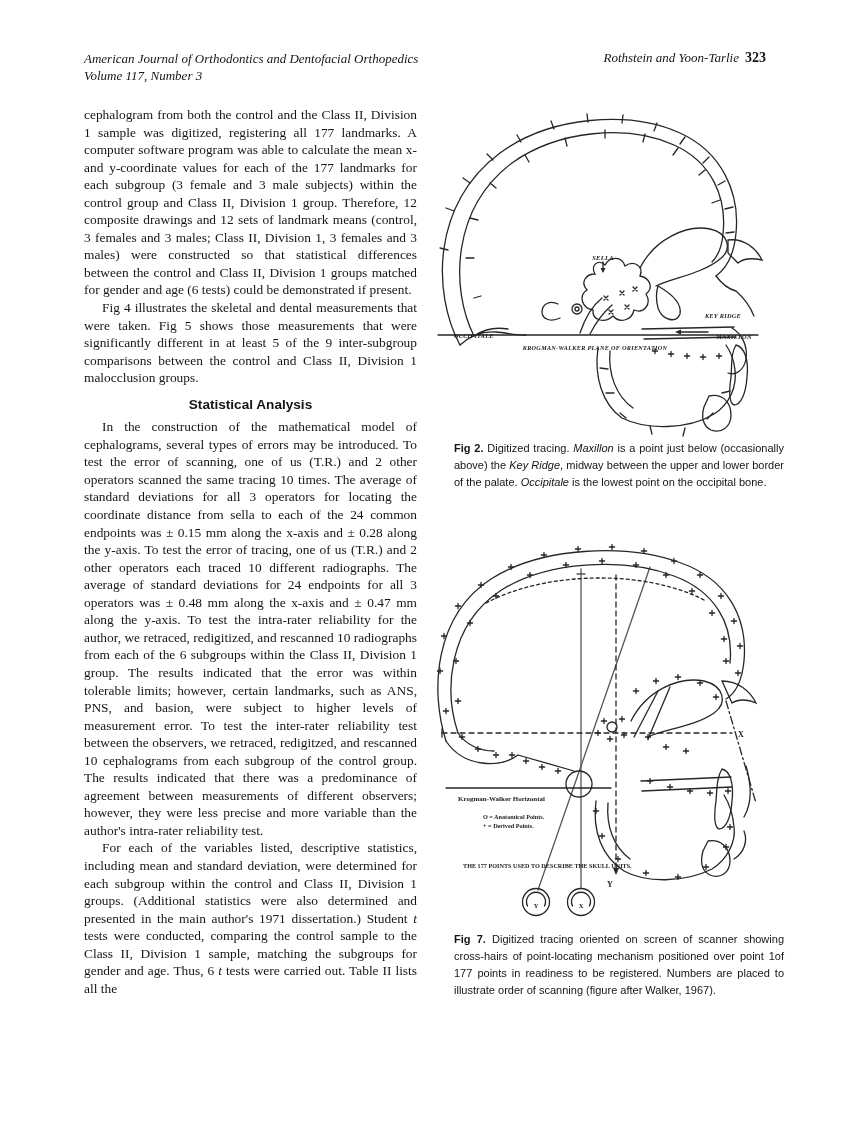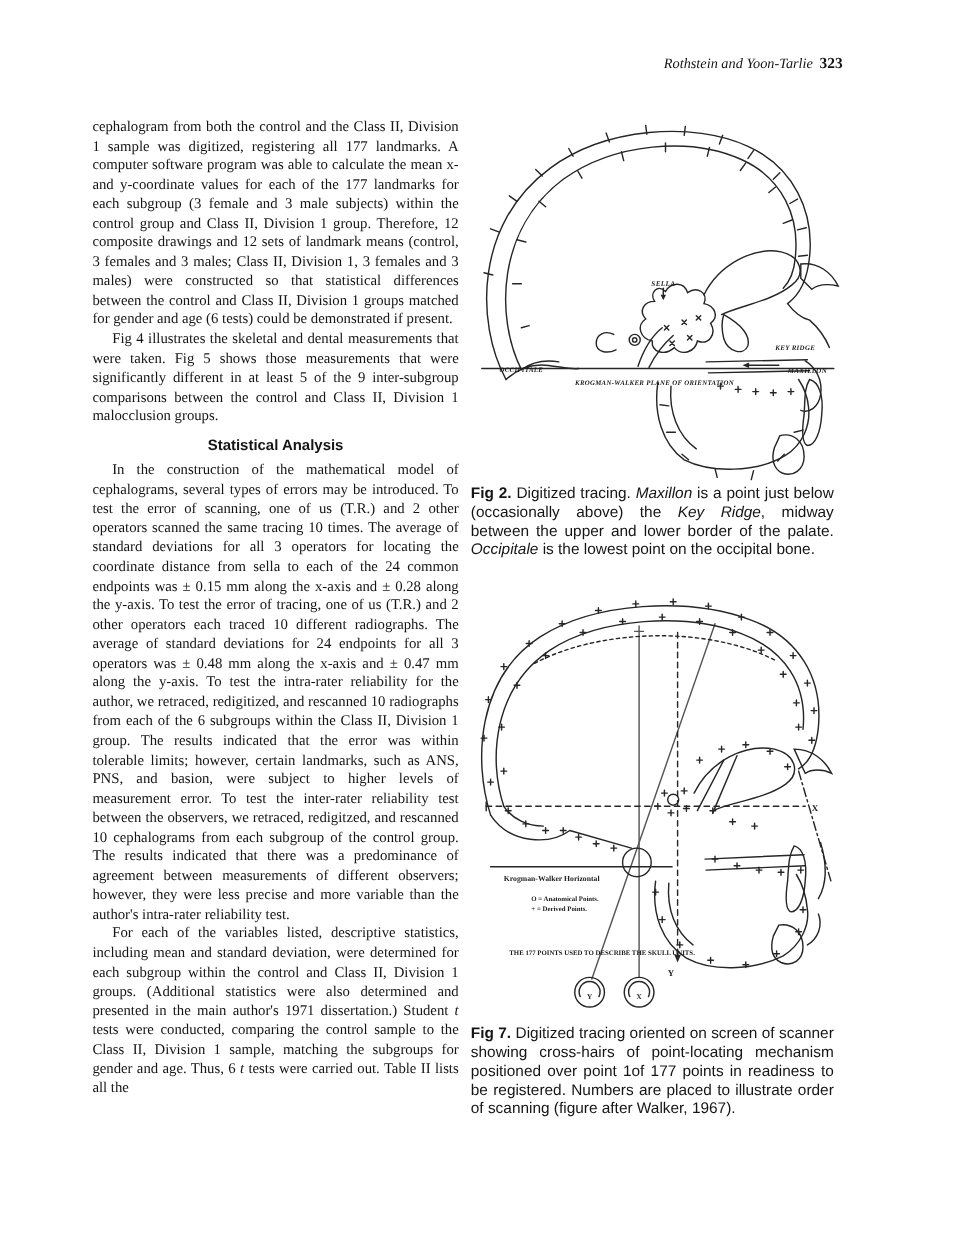--- a/index.html
+++ b/index.html
@@ -15,36 +15,40 @@
   .col-left p{margin:0;}
   .col-left p.indent{text-indent:18px;}
   .section-heading{font-family:"Liberation Sans",sans-serif;font-weight:bold;font-size:13.6px;
                    margin:9px 0 5px 0;text-align:center;}
   .seg-i{font-style:italic;}
   .seg-b{font-weight:bold;}
   
   .fig-svg{position:absolute;display:block;}
   #fig2-svg{left:430px;top:108px;}
   #fig3-svg{left:426px;top:541px;}
-  .caption{position:absolute;left:428px;width:330px;margin:0;
-           font-family:"Liberation Sans",sans-serif;font-size:14px;line-height:17px;text-align:justify;}
+  .caption{position:absolute;left:454px;width:330px;margin:0;
+           font-family:"Liberation Sans",sans-serif;font-size:11px;line-height:17px;text-align:justify;}
   #fig2-caption{top:440px;}
   #fig3-caption{top:931px;}
   
   svg path, svg line, svg circle{fill:none;stroke:#262626;stroke-width:1.3;stroke-linecap:round;}
   svg text{fill:#1c1c1c;stroke:none;font-family:"Liberation Serif",serif;}
   .fig-label{font-weight:bold;font-style:italic;letter-spacing:.3px;}
   .arrow{fill:#262626;stroke:none;}
   .crossline{stroke:#555;}
 </style>
 </head>
 <body>
 
 <div class="page">
 
+  <div class="header-left">
+    <div>American Journal of Orthodontics and Dentofacial Orthopedics</div>
+    <div>Volume 117, Number 3</div>
+  </div>
   <div class="header-right">
     <span class="authors">Rothstein and Yoon-Tarlie</span><span class="pageno">323</span>
   </div>
 
   <div class="col-left">
     <p><span>cephalogram from both the control and the Class II, Division 1 sample was digitized, registering all 177 landmarks. A computer software program was able to calculate the mean x- and y-coordinate values for each of the 177 landmarks for each subgroup (3 female and 3 male subjects) within the control group and Class II, Division 1 group. Therefore, 12 composite drawings and 12 sets of landmark means (control, 3 females and 3 males; Class II, Division 1, 3 females and 3 males) were constructed so that statistical differences between the control and Class II, Division 1 groups matched for gender and age (6 tests) could be demonstrated if present.</span></p>
     <p class="indent"><span>Fig 4 illustrates the skeletal and dental measurements that were taken. Fig 5 shows those measurements that were significantly different in at least 5 of the 9 inter-subgroup comparisons between the control and Class II, Division 1 malocclusion groups.</span></p>
     <h3 class="section-heading">Statistical Analysis</h3>
     <p class="indent"><span>In the construction of the mathematical model of cephalograms, several types of errors may be introduced. To test the error of scanning, one of us (T.R.) and 2 other operators scanned the same tracing 10 times. The average of standard deviations for all 3 operators for locating the coordinate distance from sella to each of the 24 common endpoints was ± 0.15 mm along the x-axis and ± 0.28 along the y-axis. To test the error of tracing, one of us (T.R.) and 2 other operators each traced 10 different radiographs. The average of standard deviations for 24 endpoints for all 3 operators was ± 0.48 mm along the x-axis and ± 0.47 mm along the y-axis. To test the intra-rater reliability for the author, we retraced, redigitized, and rescanned 10 radiographs from each of the 6 subgroups within the Class II, Division 1 group. The results indicated that the error was within tolerable limits; however, certain landmarks, such as ANS, PNS, and basion, were subject to higher levels of measurement error. To test the inter-rater reliability test between the observers, we retraced, redigitzed, and rescanned 10 cephalograms from each subgroup of the control group. The results indicated that there was a predominance of agreement between measurements of different observers; however, they were less precise and more variable than the author's intra-rater reliability test.</span></p>
     <p class="indent"><span>For each of the variables listed, descriptive statistics, including mean and standard deviation, were determined for each subgroup within the control and Class II, Division 1 groups. (Additional statistics were also determined and presented in the main author's 1971 dissertation.) Student </span><span class="seg-i">t</span><span> tests were conducted, comparing the control sample to the Class II, Division 1 sample, matching the subgroups for gender and age. Thus, 6 </span><span class="seg-i">t</span><span> tests were carried out. Table II lists all the</span></p>

